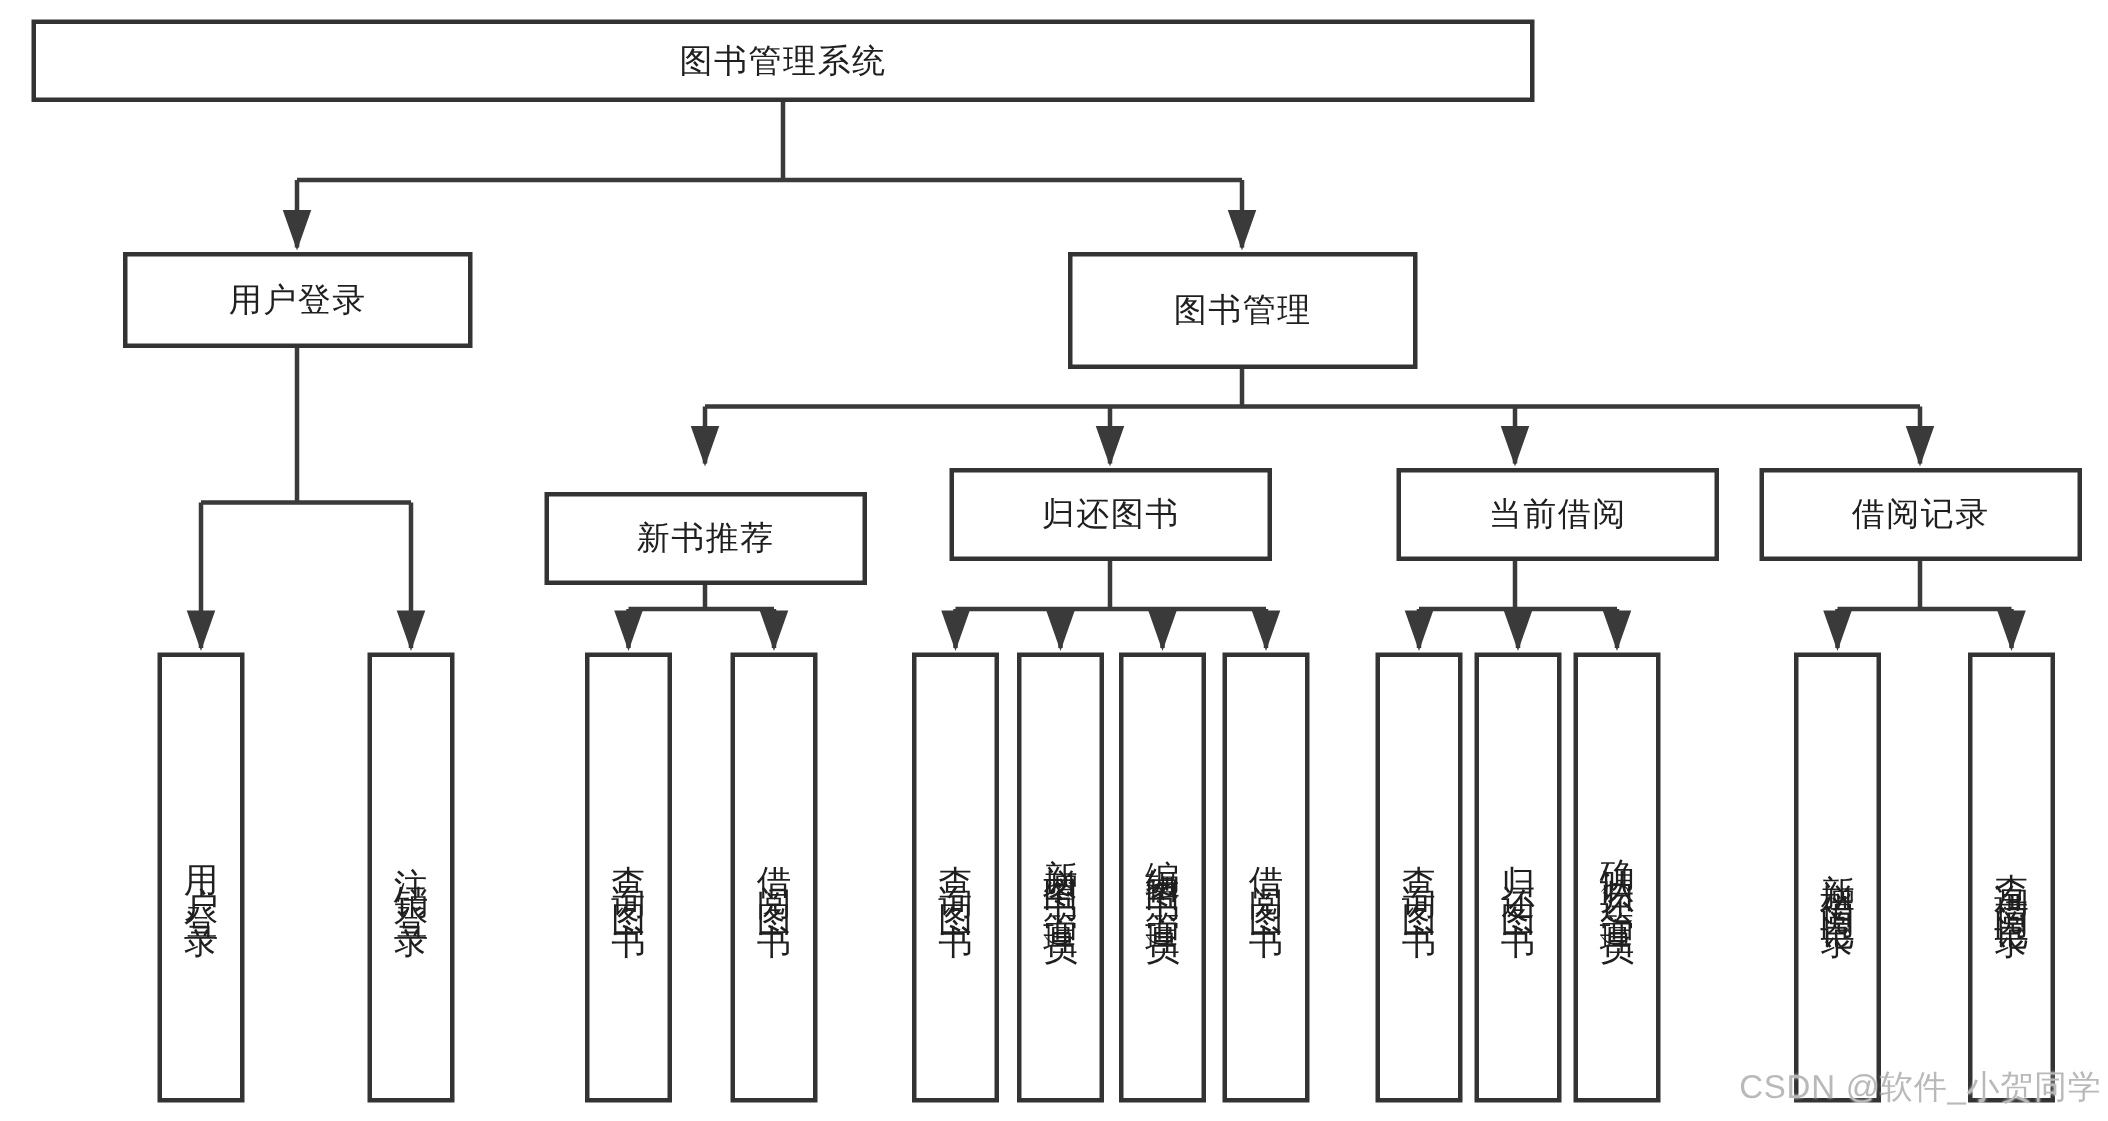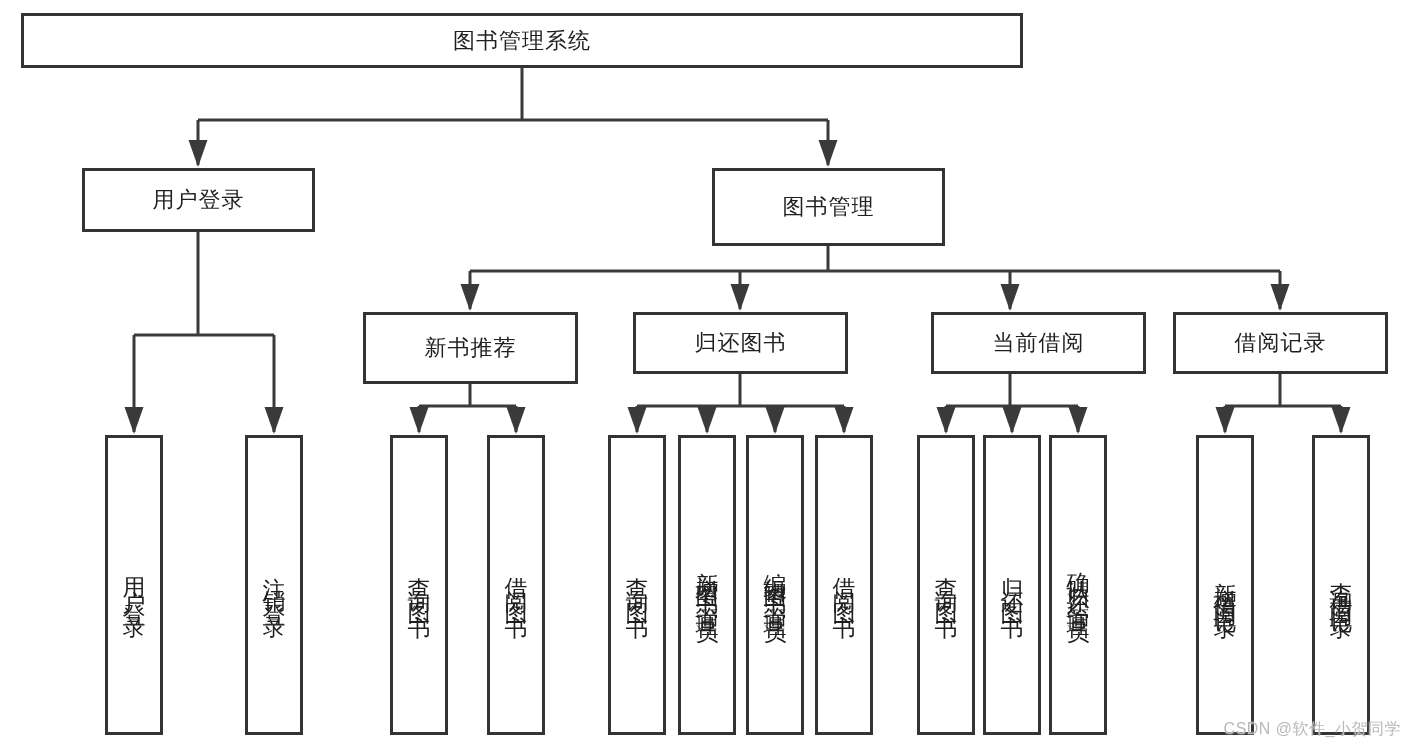--- a/index.html
+++ b/index.html
@@ -38,21 +38,21 @@
     writing-mode:vertical-rl;
     text-orientation:mixed;
     line-height:1;
     white-space:nowrap;
   }
   .ls-wide .vtext{letter-spacing:13px;}
   .ls-tight .vtext{letter-spacing:7px;}
   .watermark{
     position:absolute;
     right:4px;bottom:7px;
-    font-size:16px;
+    font-size:22px;
     color:#b9b9b9;
     text-shadow:0 0 2px #ffffff;
     letter-spacing:0.5px;
     white-space:nowrap;
   }
 </style>
 </head>
 <body>
 
 <div class="stage">
@@ -91,21 +91,21 @@
       <use href="#ah" x="1225" y="434"></use>
       <use href="#ah" x="1341" y="434"></use>
     </g>
   </svg>
 
   <div class="box h" style="left:21px;top:13px;width:1002px;height:55px">图书管理系统</div>
 
   <div class="box h" style="left:82px;top:168px;width:233px;height:64px">用户登录</div>
   <div class="box h" style="left:712px;top:168px;width:233px;height:78px">图书管理</div>
 
-  <div class="box h" style="left:363px;top:312px;width:215px;height:72px">新书推荐</div>
+  <div class="box h" style="left:363px;top:328px;width:215px;height:62px">新书推荐</div>
   <div class="box h" style="left:633px;top:312px;width:215px;height:62px">归还图书</div>
   <div class="box h" style="left:931px;top:312px;width:215px;height:62px">当前借阅</div>
   <div class="box h" style="left:1173px;top:312px;width:215px;height:62px">借阅记录</div>
 
   <div class="box v ls-wide" style="left:105px">
     <span class="vtext">用户登录</span>
   </div>
   <div class="box v ls-wide" style="left:245px">
     <span class="vtext">注销登录</span>
   </div>

